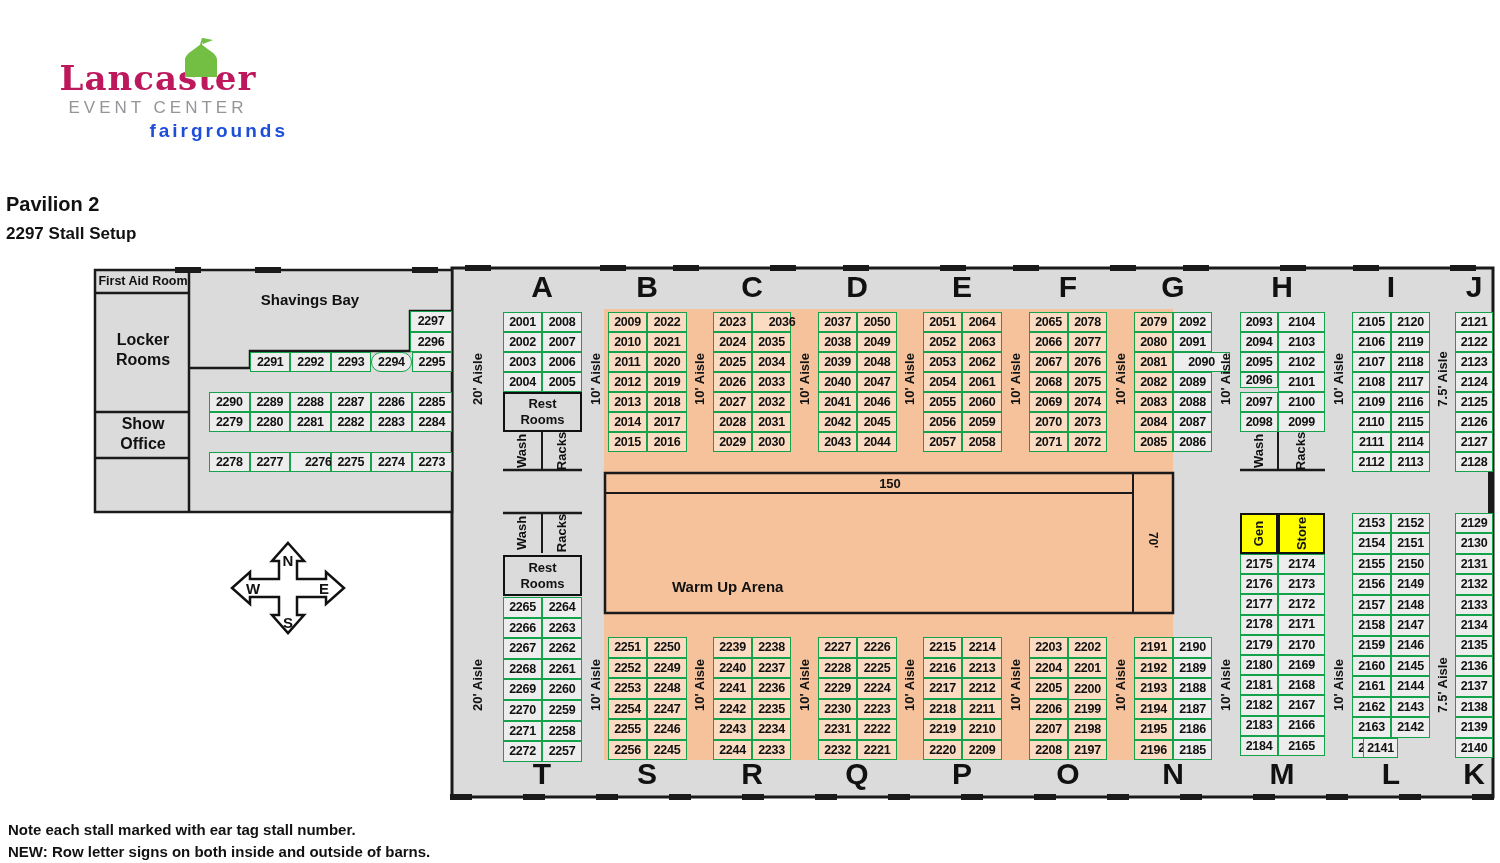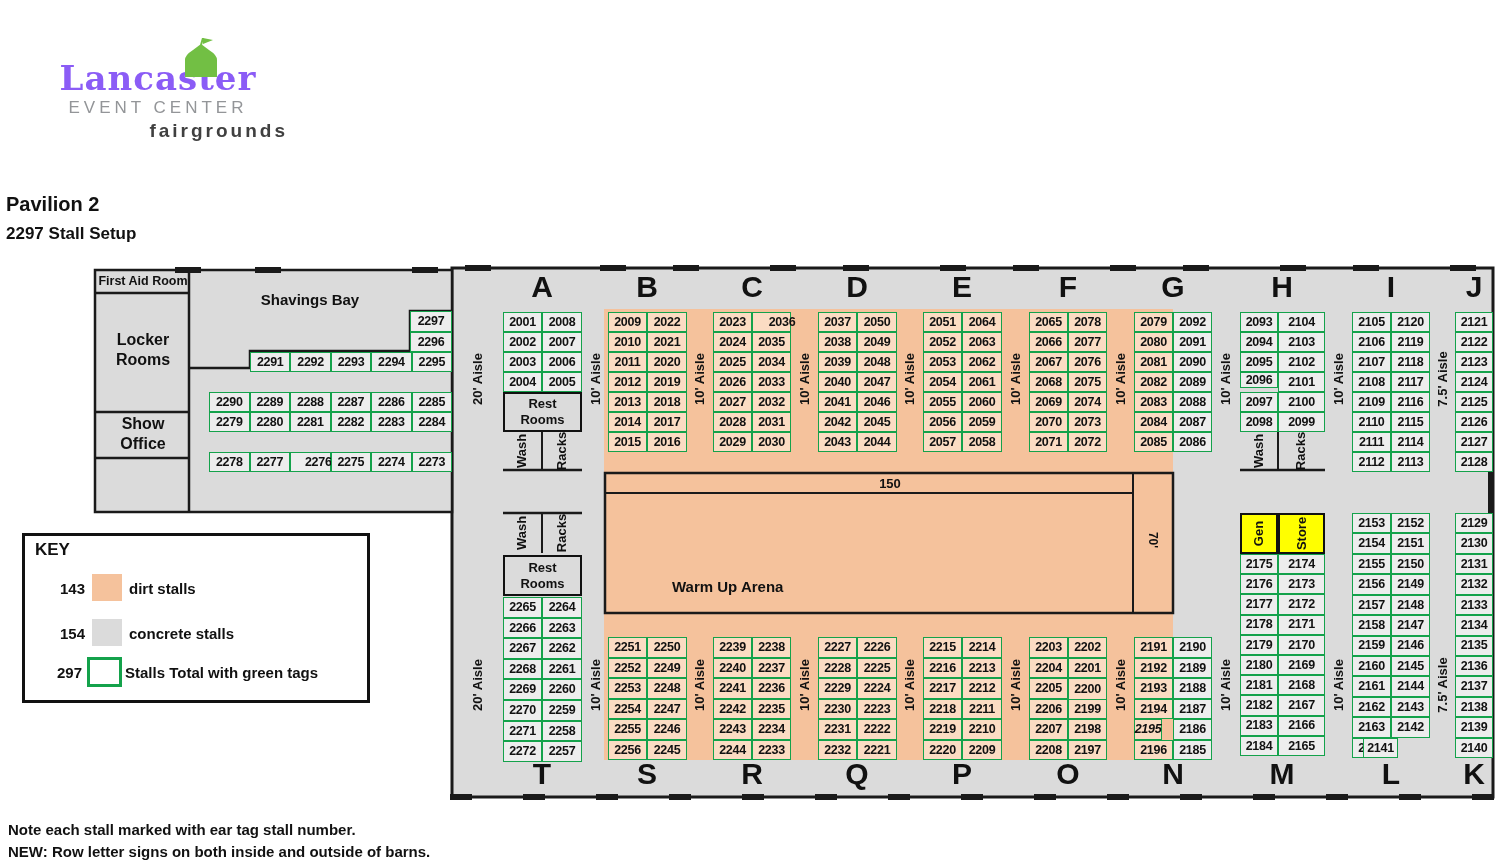--- a/index.html
+++ b/index.html
@@ -17,25 +17,25 @@
        transform:rotate(-90deg);font-weight:bold;font-size:13px;white-space:nowrap;z-index:3;}
   .rot90{transform:rotate(90deg);}
   .roomlabel{position:absolute;z-index:3;font-weight:bold;text-align:center;}
   .box{position:absolute;box-sizing:border-box;border:2px solid #111;background:#DBDBDB;z-index:3;
        display:flex;align-items:center;justify-content:center;text-align:center;font-weight:bold;}
   .yellowbox{position:absolute;box-sizing:border-box;border:2px solid #111;background:#FFFF00;z-index:3;
        display:flex;align-items:center;justify-content:center;}
   .yellowbox span{display:block;transform:rotate(-90deg);font-weight:bold;font-size:13px;white-space:nowrap;}
   #logo{position:absolute;left:20px;top:30px;width:280px;height:130px;z-index:3;}
   #logo-line1{position:absolute;left:8px;top:28px;width:260px;text-align:center;
-      font-family:"DejaVu Serif",serif;font-weight:bold;font-size:34px;color:#8b5cf6;letter-spacing:1px;}
+      font-family:"DejaVu Serif",serif;font-weight:bold;font-size:34px;color:#be185d;letter-spacing:1px;}
   #logo-line2{position:absolute;left:8px;top:68px;width:260px;text-align:center;
       font-size:17px;color:#939598;letter-spacing:4px;}
   #logo-line3{position:absolute;left:40px;top:90px;width:228px;text-align:right;
-      font-size:19px;font-weight:bold;color:#404040;letter-spacing:3px;}
+      font-size:19px;font-weight:bold;color:#1d4ed8;letter-spacing:3px;}
   #barn{position:absolute;left:157px;top:8px;z-index:4;}
   #page-title{position:absolute;left:6px;top:193px;font-size:20px;font-weight:bold;z-index:3;}
   #page-subtitle{position:absolute;left:6px;top:224px;font-size:17px;font-weight:bold;z-index:3;}
   .note{position:absolute;left:8px;font-size:15px;font-weight:bold;z-index:3;}
   #keybox{position:absolute;left:22px;top:533px;width:348px;height:170px;box-sizing:border-box;
       border:3px solid #111;background:#fff;z-index:3;}
   #key-title{position:absolute;left:10px;top:4px;font-size:17px;font-weight:bold;}
   .key-count{position:absolute;width:42px;text-align:right;font-size:15px;font-weight:bold;}
   .key-label{position:absolute;font-size:15px;font-weight:bold;}
   .key-swatch{position:absolute;box-sizing:border-box;}
@@ -149,32 +149,20 @@
     <span>Gen</span>
   </div>
   <div class="yellowbox" style="left:1278px;top:513px;width:47px;height:41px;">
     <span>Store</span>
   </div>
 
   <div class="roomlabel" style="left:672px;top:578px;width:130px;font-size:15px;text-align:left;">Warm Up Arena</div>
   <div class="roomlabel" style="left:855px;top:476px;width:70px;font-size:13px;">150</div>
   <div class="rot rot90" style="left:1098px;top:532px;font-size:12px;">70'</div>
 
-  <div id="keybox">
-    <div id="key-title">KEY</div>
-    <div class="key-count" style="left:18px;top:44px;">143</div>
-    <div class="key-swatch" style="left:67px;top:38px;width:30px;height:27px;background:#F5C29C;"></div>
-    <div class="key-label" style="left:104px;top:44px;">dirt stalls</div>
-    <div class="key-count" style="left:18px;top:89px;">154</div>
-    <div class="key-swatch" style="left:67px;top:83px;width:30px;height:27px;background:#DBDBDB;"></div>
-    <div class="key-label" style="left:104px;top:89px;">concrete stalls</div>
-    <div class="key-count" style="left:15px;top:128px;">297</div>
-    <div class="key-swatch" style="left:62px;top:121px;width:35px;height:30px;background:#fff;border:3px solid #14A24B;"></div>
-    <div class="key-label" style="left:100px;top:128px;">Stalls Total with green tags</div>
-  </div>
 
   <div class="note" style="top:821px;">Note each stall marked with ear tag stall number.</div>
   <div class="note" style="top:843px;">NEW:  Row letter signs on both inside and outside of barns.</div>
 
   <div id="gen">
       <div class="stall conc-cell" style="left: 503px; top: 312px; width: 39px; height: 20px;">2001</div>
       <div class="stall conc-cell" style="left: 542px; top: 312px; width: 40px; height: 20px;">2008</div>
       <div class="stall conc-cell" style="left: 503px; top: 332px; width: 39px; height: 20px;">2002</div>
       <div class="stall conc-cell" style="left: 542px; top: 332px; width: 40px; height: 20px;">2007</div>
       <div class="stall conc-cell" style="left: 503px; top: 352px; width: 39px; height: 20px;">2003</div>
@@ -249,21 +237,21 @@
       <div class="stall dirt-cell" style="left: 1068px; top: 392px; width: 39px; height: 20px;">2074</div>
       <div class="stall dirt-cell" style="left: 1029px; top: 412px; width: 39px; height: 20px;">2070</div>
       <div class="stall dirt-cell" style="left: 1068px; top: 412px; width: 39px; height: 20px;">2073</div>
       <div class="stall dirt-cell" style="left: 1029px; top: 432px; width: 39px; height: 20px;">2071</div>
       <div class="stall dirt-cell" style="left: 1068px; top: 432px; width: 39px; height: 20px;">2072</div>
       <div class="stall dirt-cell" style="left: 1134px; top: 312px; width: 39px; height: 20px;">2079</div>
       <div class="stall conc-cell" style="left: 1173px; top: 312px; width: 39px; height: 20px;">2092</div>
       <div class="stall dirt-cell" style="left: 1134px; top: 332px; width: 39px; height: 20px;">2080</div>
       <div class="stall conc-cell" style="left: 1173px; top: 332px; width: 39px; height: 20px;">2091</div>
       <div class="stall dirt-cell" style="left: 1134px; top: 352px; width: 39px; height: 20px;">2081</div>
-      <div class="stall conc-cell" style="left: 1173px; top: 352px; width: 39px; height: 20px;">2090</div>
+      <div class="stall conc-cell" style="left: 1173px; top: 352px; width: 57px; height: 20px;">2090</div>
       <div class="stall dirt-cell" style="left: 1134px; top: 372px; width: 39px; height: 20px;">2082</div>
       <div class="stall conc-cell" style="left: 1173px; top: 372px; width: 39px; height: 20px;">2089</div>
       <div class="stall dirt-cell" style="left: 1134px; top: 392px; width: 39px; height: 20px;">2083</div>
       <div class="stall conc-cell" style="left: 1173px; top: 392px; width: 39px; height: 20px;">2088</div>
       <div class="stall dirt-cell" style="left: 1134px; top: 412px; width: 39px; height: 20px;">2084</div>
       <div class="stall conc-cell" style="left: 1173px; top: 412px; width: 39px; height: 20px;">2087</div>
       <div class="stall dirt-cell" style="left: 1134px; top: 432px; width: 39px; height: 20px;">2085</div>
       <div class="stall conc-cell" style="left: 1173px; top: 432px; width: 39px; height: 20px;">2086</div>
       <div class="stall conc-cell" style="left: 1240px; top: 312px; width: 38px; height: 20px;">2093</div>
       <div class="stall conc-cell" style="left: 1278px; top: 312px; width: 47px; height: 20px;">2104</div>
@@ -378,21 +366,21 @@
       <div class="stall dirt-cell" style="left: 1029px; top: 739.5px; width: 39px; height: 20.5px;">2208</div>
       <div class="stall dirt-cell" style="left: 1068px; top: 739.5px; width: 39px; height: 20.5px;">2197</div>
       <div class="stall dirt-cell" style="left: 1134px; top: 637px; width: 39px; height: 20.5px;">2191</div>
       <div class="stall conc-cell" style="left: 1173px; top: 637px; width: 39px; height: 20.5px;">2190</div>
       <div class="stall dirt-cell" style="left: 1134px; top: 657.5px; width: 39px; height: 20.5px;">2192</div>
       <div class="stall conc-cell" style="left: 1173px; top: 657.5px; width: 39px; height: 20.5px;">2189</div>
       <div class="stall dirt-cell" style="left: 1134px; top: 678px; width: 39px; height: 20.5px;">2193</div>
       <div class="stall conc-cell" style="left: 1173px; top: 678px; width: 39px; height: 20.5px;">2188</div>
       <div class="stall dirt-cell" style="left: 1134px; top: 698.5px; width: 39px; height: 20.5px;">2194</div>
       <div class="stall conc-cell" style="left: 1173px; top: 698.5px; width: 39px; height: 20.5px;">2187</div>
-      <div class="stall dirt-cell" style="left: 1134px; top: 719px; width: 28px; height: 20.5px; font-style: italic;">2195</div>
+      <div class="stall dirt-cell" style="left: 1134px; top: 719px; width: 39px; height: 20.5px;">2195</div>
       <div class="stall conc-cell" style="left: 1173px; top: 719px; width: 39px; height: 20.5px;">2186</div>
       <div class="stall dirt-cell" style="left: 1134px; top: 739.5px; width: 39px; height: 20.5px;">2196</div>
       <div class="stall conc-cell" style="left: 1173px; top: 739.5px; width: 39px; height: 20.5px;">2185</div>
       <div class="stall conc-cell" style="left: 1240px; top: 554px; width: 38px; height: 20.2px;">2175</div>
       <div class="stall conc-cell" style="left: 1278px; top: 554px; width: 47px; height: 20.2px;">2174</div>
       <div class="stall conc-cell" style="left: 1240px; top: 574.2px; width: 38px; height: 20.2px;">2176</div>
       <div class="stall conc-cell" style="left: 1278px; top: 574.2px; width: 47px; height: 20.2px;">2173</div>
       <div class="stall conc-cell" style="left: 1240px; top: 594.4px; width: 38px; height: 20.2px;">2177</div>
       <div class="stall conc-cell" style="left: 1278px; top: 594.4px; width: 47px; height: 20.2px;">2172</div>
       <div class="stall conc-cell" style="left: 1240px; top: 614.6px; width: 38px; height: 20.2px;">2178</div>
@@ -443,21 +431,21 @@
       <div class="stall conc-cell" style="left: 1455px; top: 655.94px; width: 38px; height: 20.42px;">2136</div>
       <div class="stall conc-cell" style="left: 1455px; top: 676.36px; width: 38px; height: 20.42px;">2137</div>
       <div class="stall conc-cell" style="left: 1455px; top: 696.78px; width: 38px; height: 20.42px;">2138</div>
       <div class="stall conc-cell" style="left: 1455px; top: 717.2px; width: 38px; height: 20.42px;">2139</div>
       <div class="stall conc-cell" style="left: 1455px; top: 737.62px; width: 38px; height: 20.42px;">2140</div>
       <div class="stall conc-cell" style="left: 410px; top: 311px; width: 42px; height: 20.5px;">2297</div>
       <div class="stall conc-cell" style="left: 410px; top: 331.5px; width: 42px; height: 20.5px;">2296</div>
       <div class="stall conc-cell" style="left: 250px; top: 351.5px; width: 40.4px; height: 20.5px;">2291</div>
       <div class="stall conc-cell" style="left: 290.4px; top: 351.5px; width: 40.4px; height: 20.5px;">2292</div>
       <div class="stall conc-cell" style="left: 330.8px; top: 351.5px; width: 40.4px; height: 20.5px;">2293</div>
-      <div class="stall conc-cell" style="left: 371.2px; top: 351.5px; width: 40.4px; height: 20.5px;">2294</div>
+      <div class="stall conc-cell" style="left: 371.2px; top: 351.5px; width: 40.4px; height: 20.5px; border-radius: 10px;">2294</div>
       <div class="stall conc-cell" style="left: 411.6px; top: 351.5px; width: 40.4px; height: 20.5px;">2295</div>
       <div class="stall conc-cell" style="left: 209px; top: 392px; width: 40.5px; height: 20px;">2290</div>
       <div class="stall conc-cell" style="left: 249.5px; top: 392px; width: 40.5px; height: 20px;">2289</div>
       <div class="stall conc-cell" style="left: 290px; top: 392px; width: 40.5px; height: 20px;">2288</div>
       <div class="stall conc-cell" style="left: 330.5px; top: 392px; width: 40.5px; height: 20px;">2287</div>
       <div class="stall conc-cell" style="left: 371px; top: 392px; width: 40.5px; height: 20px;">2286</div>
       <div class="stall conc-cell" style="left: 411.5px; top: 392px; width: 40.5px; height: 20px;">2285</div>
       <div class="stall conc-cell" style="left: 209px; top: 412px; width: 40.5px; height: 20px;">2279</div>
       <div class="stall conc-cell" style="left: 249.5px; top: 412px; width: 40.5px; height: 20px;">2280</div>
       <div class="stall conc-cell" style="left: 290px; top: 412px; width: 40.5px; height: 20px;">2281</div>

